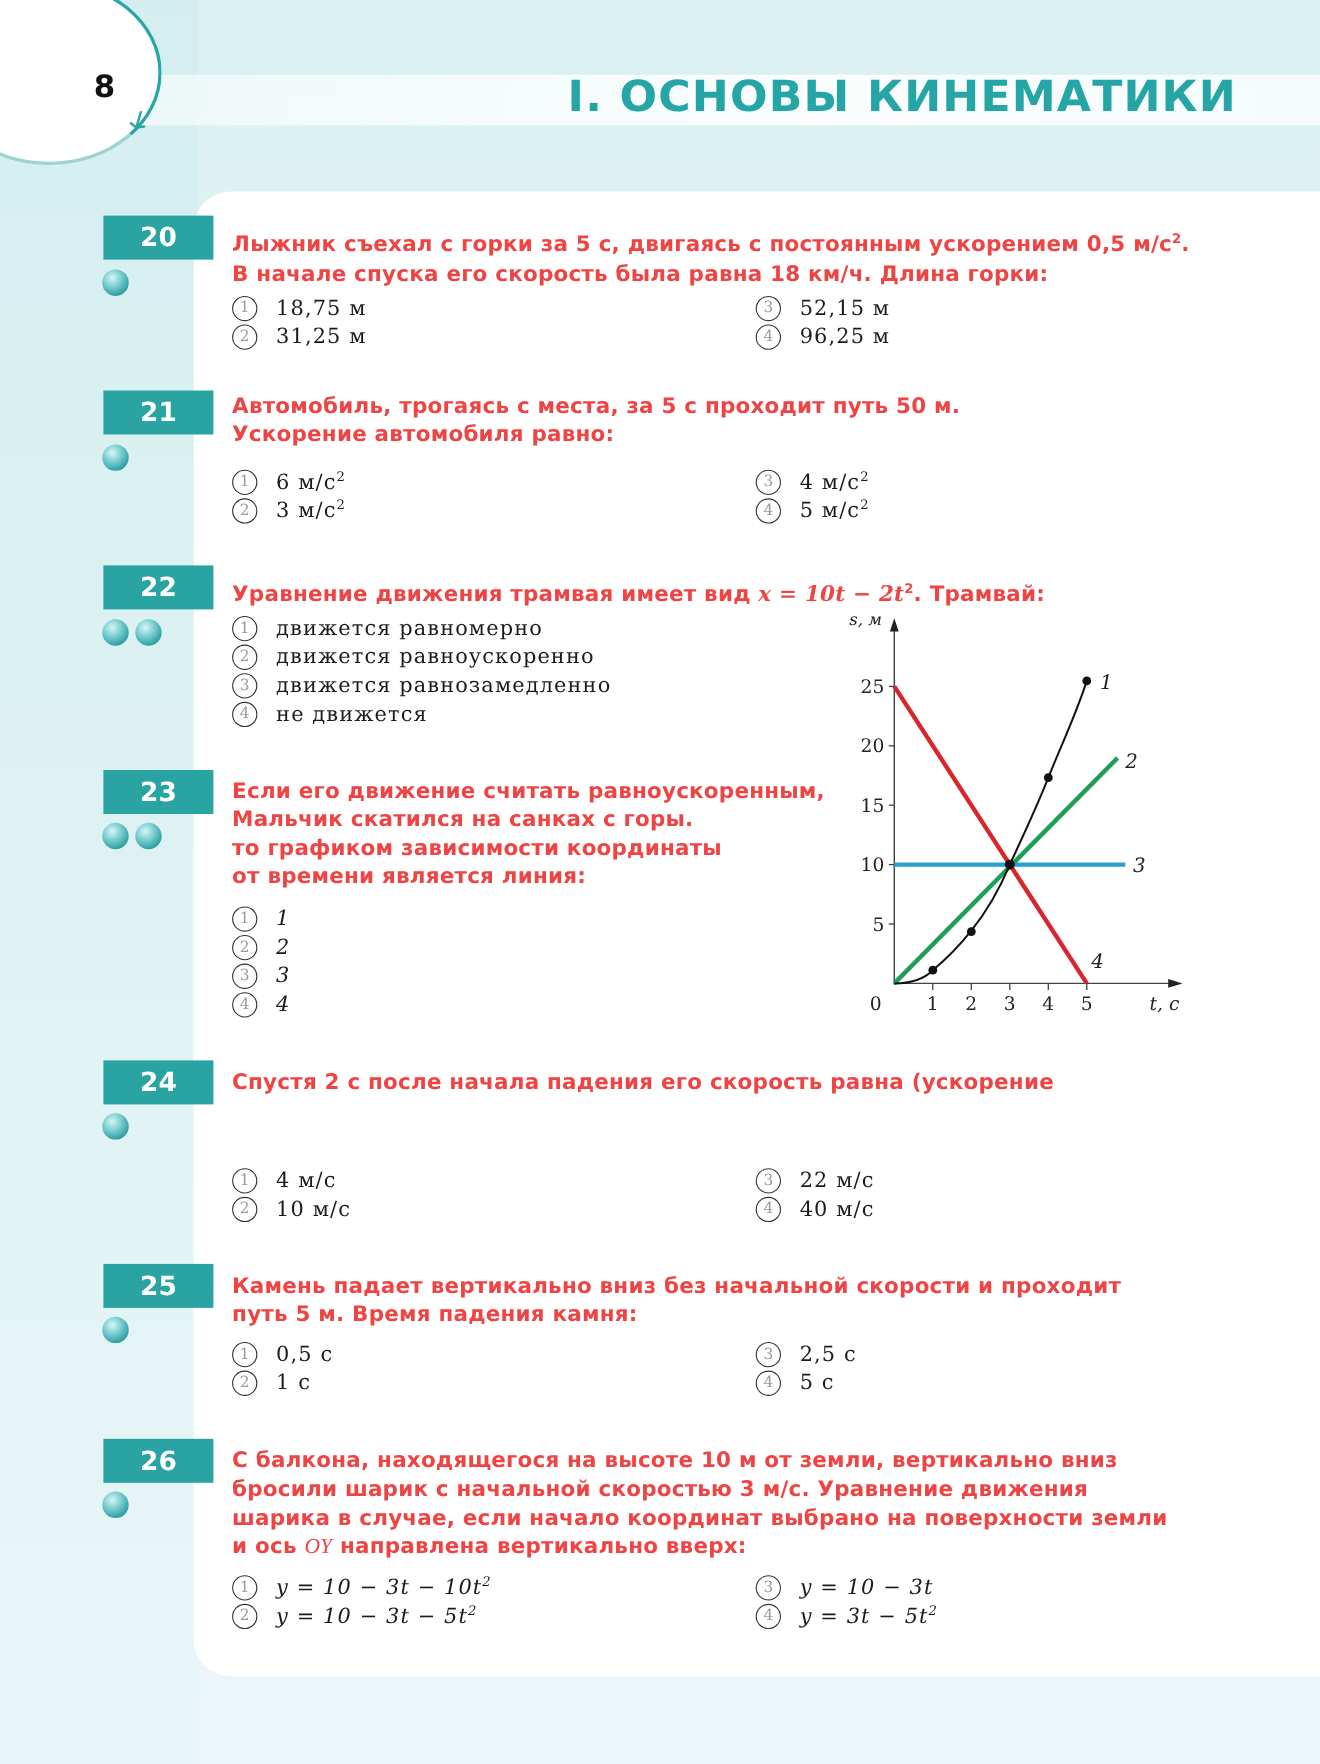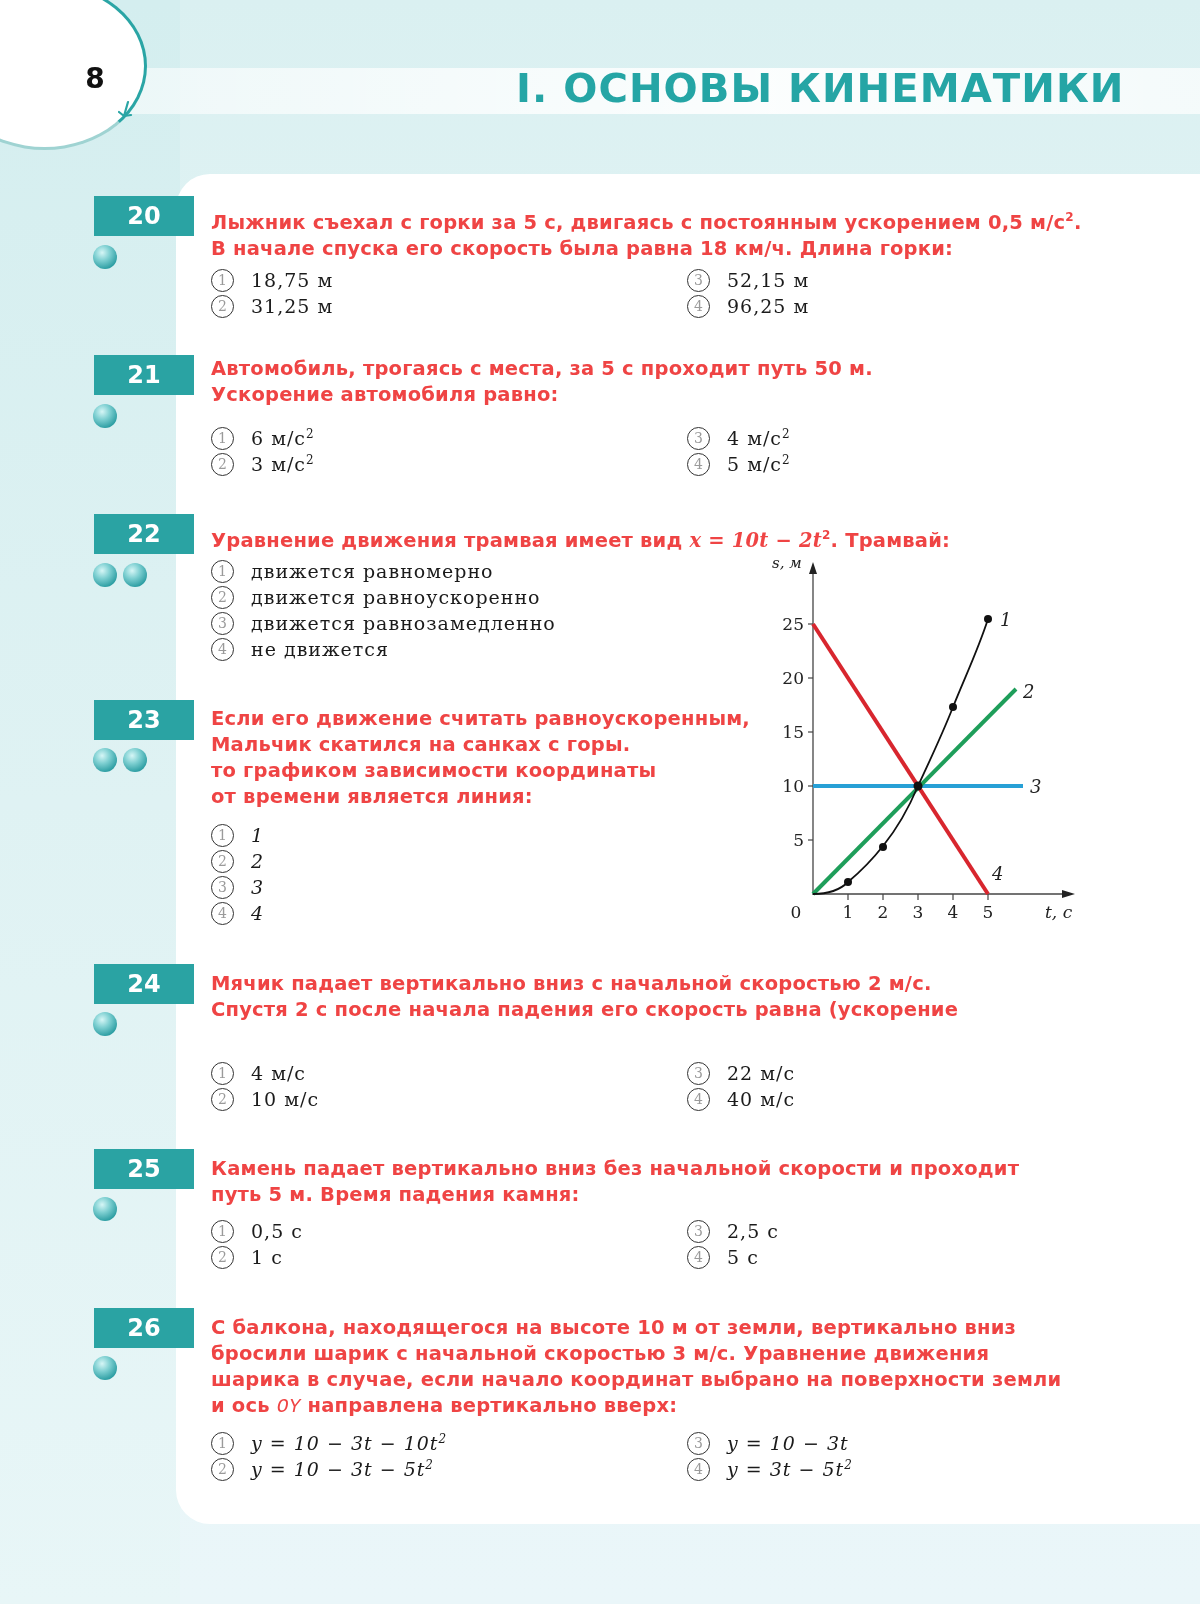--- a/index.html
+++ b/index.html
@@ -256,21 +256,20 @@
     <text x="232" y="330">4</text>
   </g>
 </svg>
 
 <div>
   <div class="badge" style="top:964px">24</div>
   <div class="dots" style="top:1012px">
     <span class="dot"></span>
   </div>
   <div class="question" style="top:971px">
-    <span class="q-line">Мячик падает вертикально вниз с начальной скоростью 2 м/с.</span>
     <span class="q-line">Спустя 2 с после начала падения его скорость равна (ускорение</span>
   </div>
   <div class="option" style="left:211px;top:1060px">
       <span class="opt-num">1</span>
       <span class="opt-text">4 м/с</span>
     </div>
   <div class="option" style="left:211px;top:1086px">
       <span class="opt-num">2</span>
       <span class="opt-text">10 м/с</span>
     </div>
@@ -313,21 +312,21 @@
 
 <div>
   <div class="badge" style="top:1308px">26</div>
   <div class="dots" style="top:1356px">
     <span class="dot"></span>
   </div>
   <div class="question" style="top:1315px">
     <span class="q-line">С балкона, находящегося на высоте 10 м от земли, вертикально вниз</span>
     <span class="q-line">бросили шарик с начальной скоростью 3 м/с. Уравнение движения</span>
     <span class="q-line">шарика в случае, если начало координат выбрано на поверхности земли</span>
-    <span class="q-line"><span>и ось </span><span class="italic" style="font-family:Liberation Mono, monospace;font-weight:normal">OY</span><span> направлена вертикально вверх:</span></span>
+    <span class="q-line"><span>и ось </span><span class="italic" style="font-family:Liberation Serif, serif;font-weight:normal">OY</span><span> направлена вертикально вверх:</span></span>
   </div>
   <div class="option italic" style="left:211px;top:1430px">
       <span class="opt-num" style="font-style:normal">1</span>
       <span class="opt-text"><span>y = 10 − 3t − 10t</span><sup>2</sup></span>
     </div>
   <div class="option italic" style="left:211px;top:1456px">
       <span class="opt-num" style="font-style:normal">2</span>
       <span class="opt-text"><span>y = 10 − 3t − 5t</span><sup>2</sup></span>
     </div>
   <div class="option italic" style="left:687px;top:1430px">

